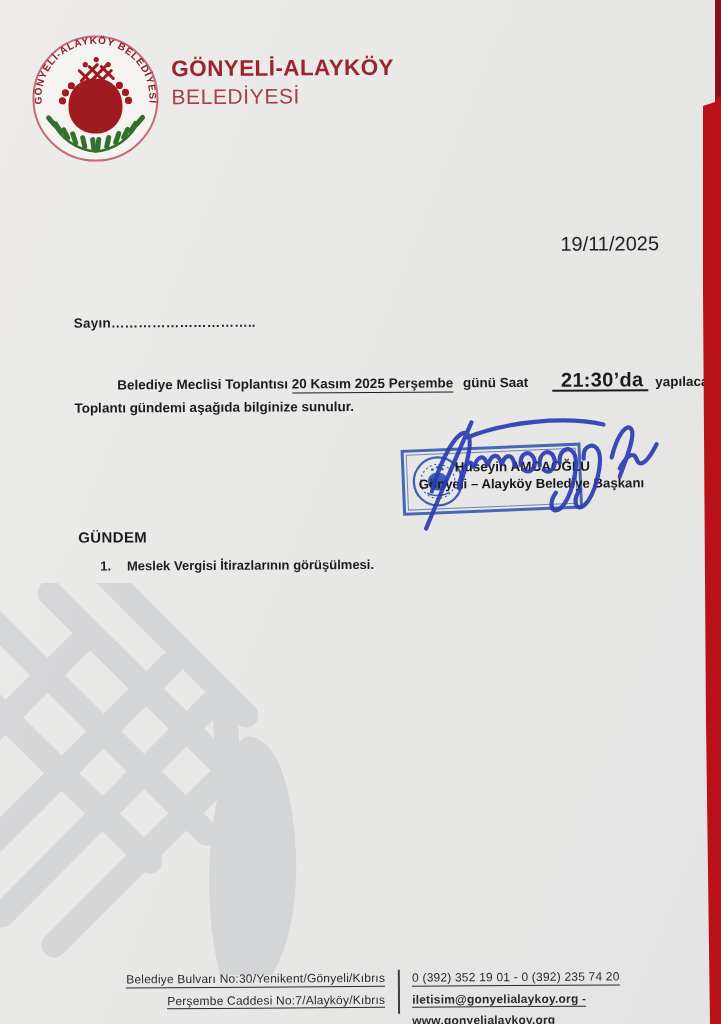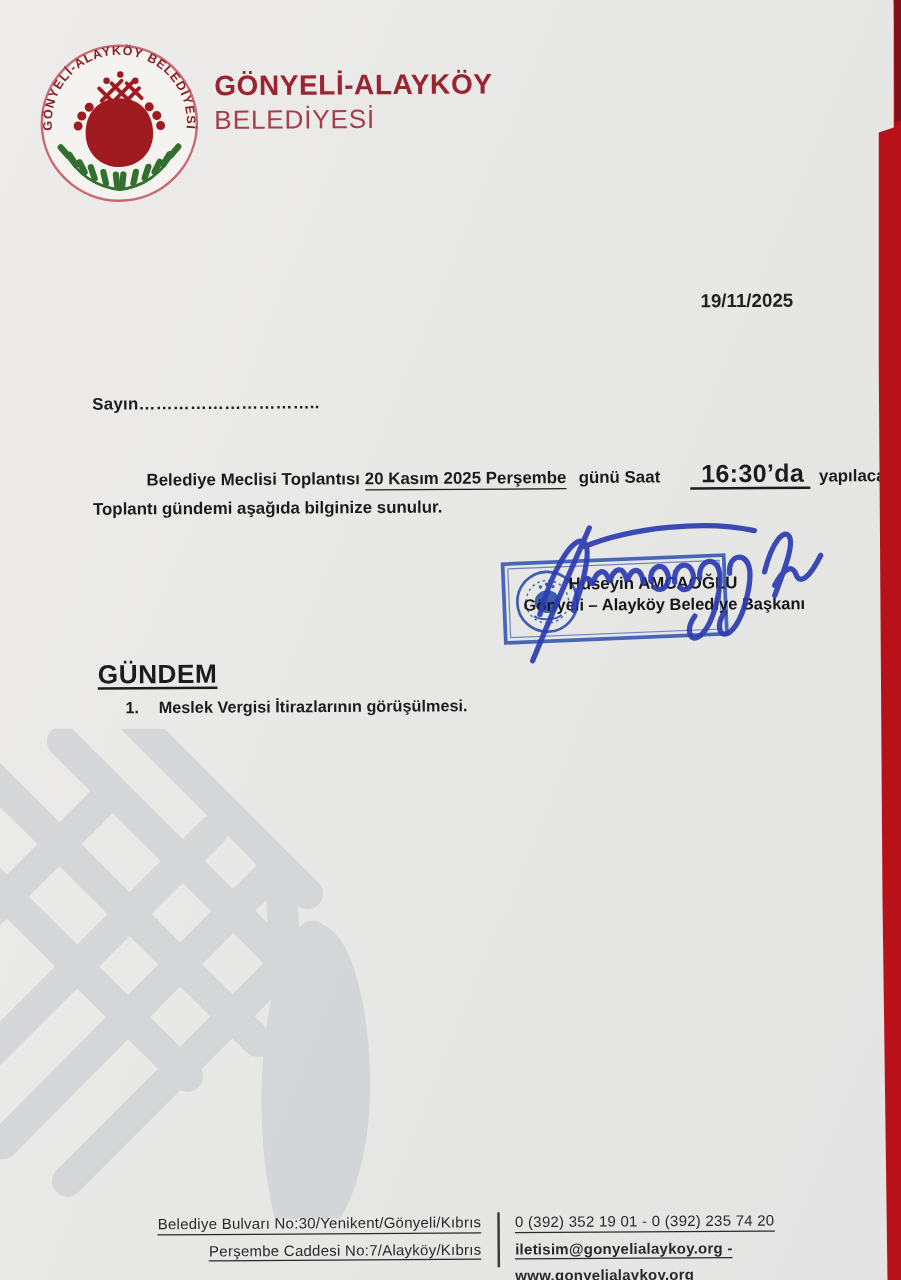--- a/index.html
+++ b/index.html
@@ -8,41 +8,41 @@
     background:linear-gradient(112deg,#edecea 0%,#e8e8e6 45%,#e3e4e3 100%);
     font-family:"Liberation Sans",sans-serif;color:#1c1c1e;
   }
   .content{position:absolute;inset:0;transform:rotate(-0.35deg);transform-origin:50% 50%;}
   
   .logo{position:absolute;left:32px;top:26px;width:132px;height:140px;}
   .brand{position:absolute;left:174px;top:56px;line-height:1.1;}
   .brand .l1{font-size:22.5px;font-weight:700;color:#9c2430;letter-spacing:.4px;}
   .brand .l2{font-size:21px;font-weight:500;color:#a63d49;letter-spacing:.6px;margin-top:3px;}
   
-  .date{position:absolute;left:562px;top:234px;font-size:15px;font-weight:700;color:#222;}
+  .date{position:absolute;left:562px;top:234px;font-size:20px;font-weight:400;color:#222;}
   .salutation{position:absolute;left:75px;top:314px;font-size:13.5px;font-weight:600;letter-spacing:.2px;}
   .para{position:absolute;left:75px;top:371px;font-size:13.5px;font-weight:600;line-height:23px;}
   .para .line{white-space:nowrap;display:block;}
   .para .line1{padding-left:43px;}
   .u-date{border-bottom:1.6px solid #1d1d1f;padding-bottom:1px;}
   .seg-mid{margin:0 20px 0 6px;}
   .time{font-size:20px;font-weight:600;letter-spacing:.3px;border-bottom:2px solid #1d1d1f;
         padding:0 5px 0 9px;line-height:20px;display:inline-block;}
   .seg-after{margin-left:3px;}
   
   .stamp{position:absolute;left:402px;top:447px;width:174px;height:60px;
          border:3px solid rgba(44,79,174,.85);transform:rotate(-2deg);z-index:1;}
   .stamp::after{content:"";position:absolute;inset:2px;border:1.5px solid rgba(44,79,174,.65);}
   .seal{position:absolute;left:6px;top:3px;width:54px;height:54px;opacity:.9;}
   .sig-svg{position:absolute;left:395px;top:408px;width:280px;height:135px;z-index:4;}
   .signer-name{position:absolute;left:455px;top:460px;font-size:13.5px;font-weight:700;z-index:3;color:#17171a;}
   .signer-title{position:absolute;left:419px;top:477px;font-size:13.2px;font-weight:600;z-index:3;color:#17171a;}
   
-  .gundem{position:absolute;left:78px;top:527px;font-size:21px;font-weight:700;letter-spacing:.4px;
-          text-decoration:underline;text-underline-offset:3px;text-decoration-thickness:1.6px;}
+  .gundem{position:absolute;left:78px;top:527px;font-size:15px;font-weight:700;letter-spacing:.4px;
+          text-underline-offset:3px;text-decoration-thickness:1.6px;}
   .agenda-row{position:absolute;left:100px;top:557px;font-size:13px;font-weight:700;}
   .agenda-num{display:inline-block;width:23px;}
   
   .watermark{position:absolute;left:-12px;top:583px;width:342px;height:397px;opacity:.55;z-index:0;}
   
   .footer{position:absolute;left:0;top:968px;width:721px;display:flex;align-items:flex-start;
           font-size:12px;color:#29292b;line-height:21.5px;}
   .f-left{width:393px;text-align:right;font-weight:500;letter-spacing:.2px;}
   .f-div{width:2px;height:44px;background:#3c3c3e;margin:2px 12px 0 13px;}
   .f-right{text-align:left;font-weight:500;letter-spacing:.2px;}
@@ -136,21 +136,21 @@
 
     <div class="date">19/11/2025</div>
 
     <div class="salutation">Sayın…………………………..</div>
 
     <div class="para">
       <span class="line line1">
         <span>Belediye Meclisi Toplantısı</span>
         <span class="u-date">20 Kasım 2025 Perşembe</span>
         <span class="seg-mid">günü  Saat</span>
-        <span class="time">16:30’da</span>
+        <span class="time">21:30’da</span>
         <span class="seg-after">yapılacaktır.</span>
       </span>
       <span class="line">Toplantı gündemi aşağıda bilginize sunulur.</span>
     </div>
 
     <div class="stamp">
       <svg class="seal" viewBox="0 0 54 54">
         <circle cx="27" cy="27" r="24" fill="none" stroke="#2c4fae" stroke-width="2.2"></circle>
         <circle cx="27" cy="27" r="17" fill="none" stroke="#2c4fae" stroke-width="1.1" stroke-dasharray="2 2.5"></circle>
         <path fill="#2c4fae" d="M 27,18 C 21,18 17,22 17,27 C 17,32 21,36 27,36 C 33,36 37,32 37,27 C 37,22 33,18 27,18 Z"></path>

